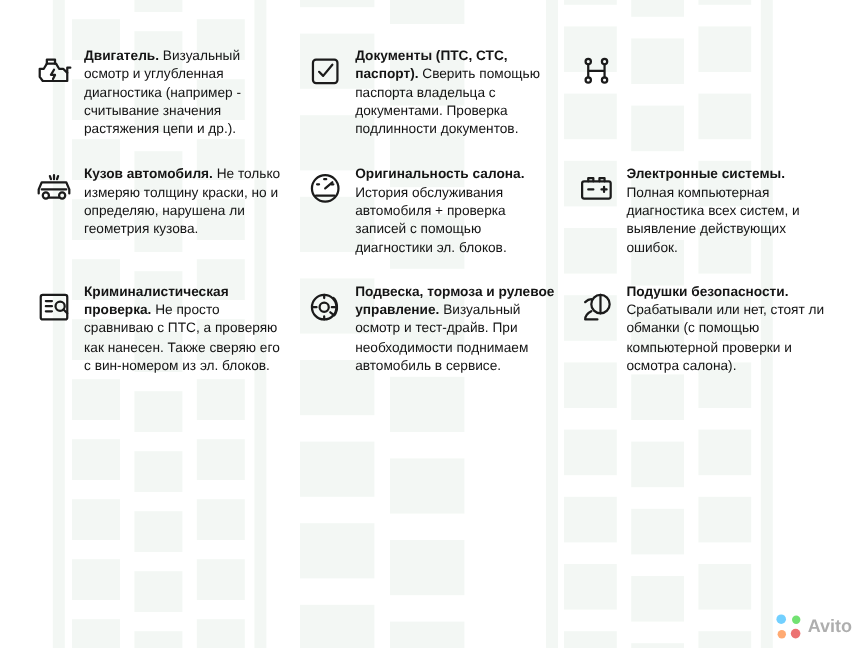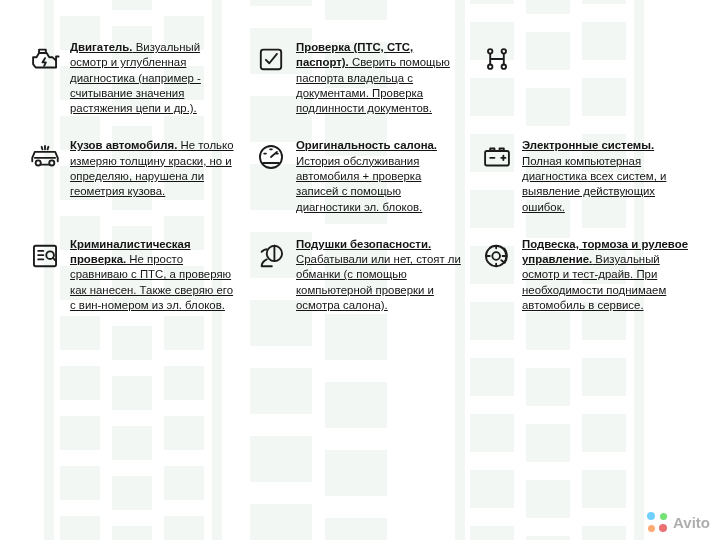--- a/index.html
+++ b/index.html
@@ -95,21 +95,20 @@
     height: 34px;
     margin-top: 2px;
     color: #1b1b1b;
   }
   .icon svg { display: block; width: 34px; height: 34px; }
 
   .item-text {
     font-size: 11.4px;
     line-height: 1.34;
     color: #141414;
-    text-decoration: underline;
   }
   .item-text .lead {
     font-weight: bold;
   }
 
   
   .watermark {
     position: absolute;
     right: 10px;
     bottom: 8px;
@@ -258,21 +257,21 @@
     </div>
 
     <div class="item">
       <span class="icon">
         <svg viewBox="0 0 40 40" fill="none" stroke="currentColor" stroke-width="2.2" stroke-linejoin="round" stroke-linecap="round">
           <rect x="8" y="9" width="24" height="23" rx="3"></rect>
           <path d="M14 21l4 4 9-11"></path>
         </svg>
       </span>
       <div class="item-text">
-        <span class="lead">Проверка (ПТС, СТС, паспорт).</span><span> Сверить помощью паспорта владельца с документами. Проверка подлинности документов.</span>
+        <span class="lead">Документы (ПТС, СТС, паспорт).</span><span> Сверить помощью паспорта владельца с документами. Проверка подлинности документов.</span>
       </div>
     </div>
 
     <div class="item">
       <span class="icon">
         <svg viewBox="0 0 40 40" fill="none" stroke="currentColor" stroke-width="2.2" stroke-linejoin="round" stroke-linecap="round">
           <circle cx="12" cy="11" r="2.6"></circle>
           <circle cx="28" cy="11" r="2.6"></circle>
           <circle cx="12" cy="29" r="2.6"></circle>
           <circle cx="28" cy="29" r="2.6"></circle>
@@ -334,42 +333,42 @@
         </svg>
       </span>
       <div class="item-text">
         <span class="lead">Криминалистическая проверка.</span><span> Не просто сравниваю с ПТС, а проверяю как нанесен. Также сверяю его с вин-номером из эл. блоков.</span>
       </div>
     </div>
 
     <div class="item">
       <span class="icon">
         <svg viewBox="0 0 40 40" fill="none" stroke="currentColor" stroke-width="2.2" stroke-linejoin="round" stroke-linecap="round">
+          <circle cx="19" cy="20" r="12"></circle>
+          <circle cx="19" cy="20" r="4.5"></circle>
+          <path d="M28 11c4 3 5 12 1 17l-4-3"></path>
+          <path d="M19 8v3M19 29v3M8.5 20h3M26.5 20h3"></path>
+        </svg>
+      </span>
+      <div class="item-text">
+        <span class="lead">Подвеска, тормоза и рулевое управление.</span><span> Визуальный осмотр и тест-драйв. При необходимости поднимаем автомобиль в сервисе.</span>
+      </div>
+    </div>
+
+    <div class="item">
+      <span class="icon">
+        <svg viewBox="0 0 40 40" fill="none" stroke="currentColor" stroke-width="2.2" stroke-linejoin="round" stroke-linecap="round">
           <circle cx="24" cy="17" r="9"></circle>
           <path d="M24 8v18"></path>
           <path d="M15 24c-4 2-6 5-6 8h12"></path>
           <path d="M9 15c2-2 4-3 6-3"></path>
         </svg>
       </span>
       <div class="item-text">
         <span class="lead">Подушки безопасности.</span><span> Срабатывали или нет, стоят ли обманки (с помощью компьютерной проверки и осмотра салона).</span>
-      </div>
-    </div>
-
-    <div class="item">
-      <span class="icon">
-        <svg viewBox="0 0 40 40" fill="none" stroke="currentColor" stroke-width="2.2" stroke-linejoin="round" stroke-linecap="round">
-          <circle cx="19" cy="20" r="12"></circle>
-          <circle cx="19" cy="20" r="4.5"></circle>
-          <path d="M28 11c4 3 5 12 1 17l-4-3"></path>
-          <path d="M19 8v3M19 29v3M8.5 20h3M26.5 20h3"></path>
-        </svg>
-      </span>
-      <div class="item-text">
-        <span class="lead">Подвеска, тормоза и рулевое управление.</span><span> Визуальный осмотр и тест-драйв. При необходимости поднимаем автомобиль в сервисе.</span>
       </div>
     </div>
 
   </div>
 </div>
 
 <div class="watermark">
   <span class="wm-dots">
       <i></i>
       <i></i>

